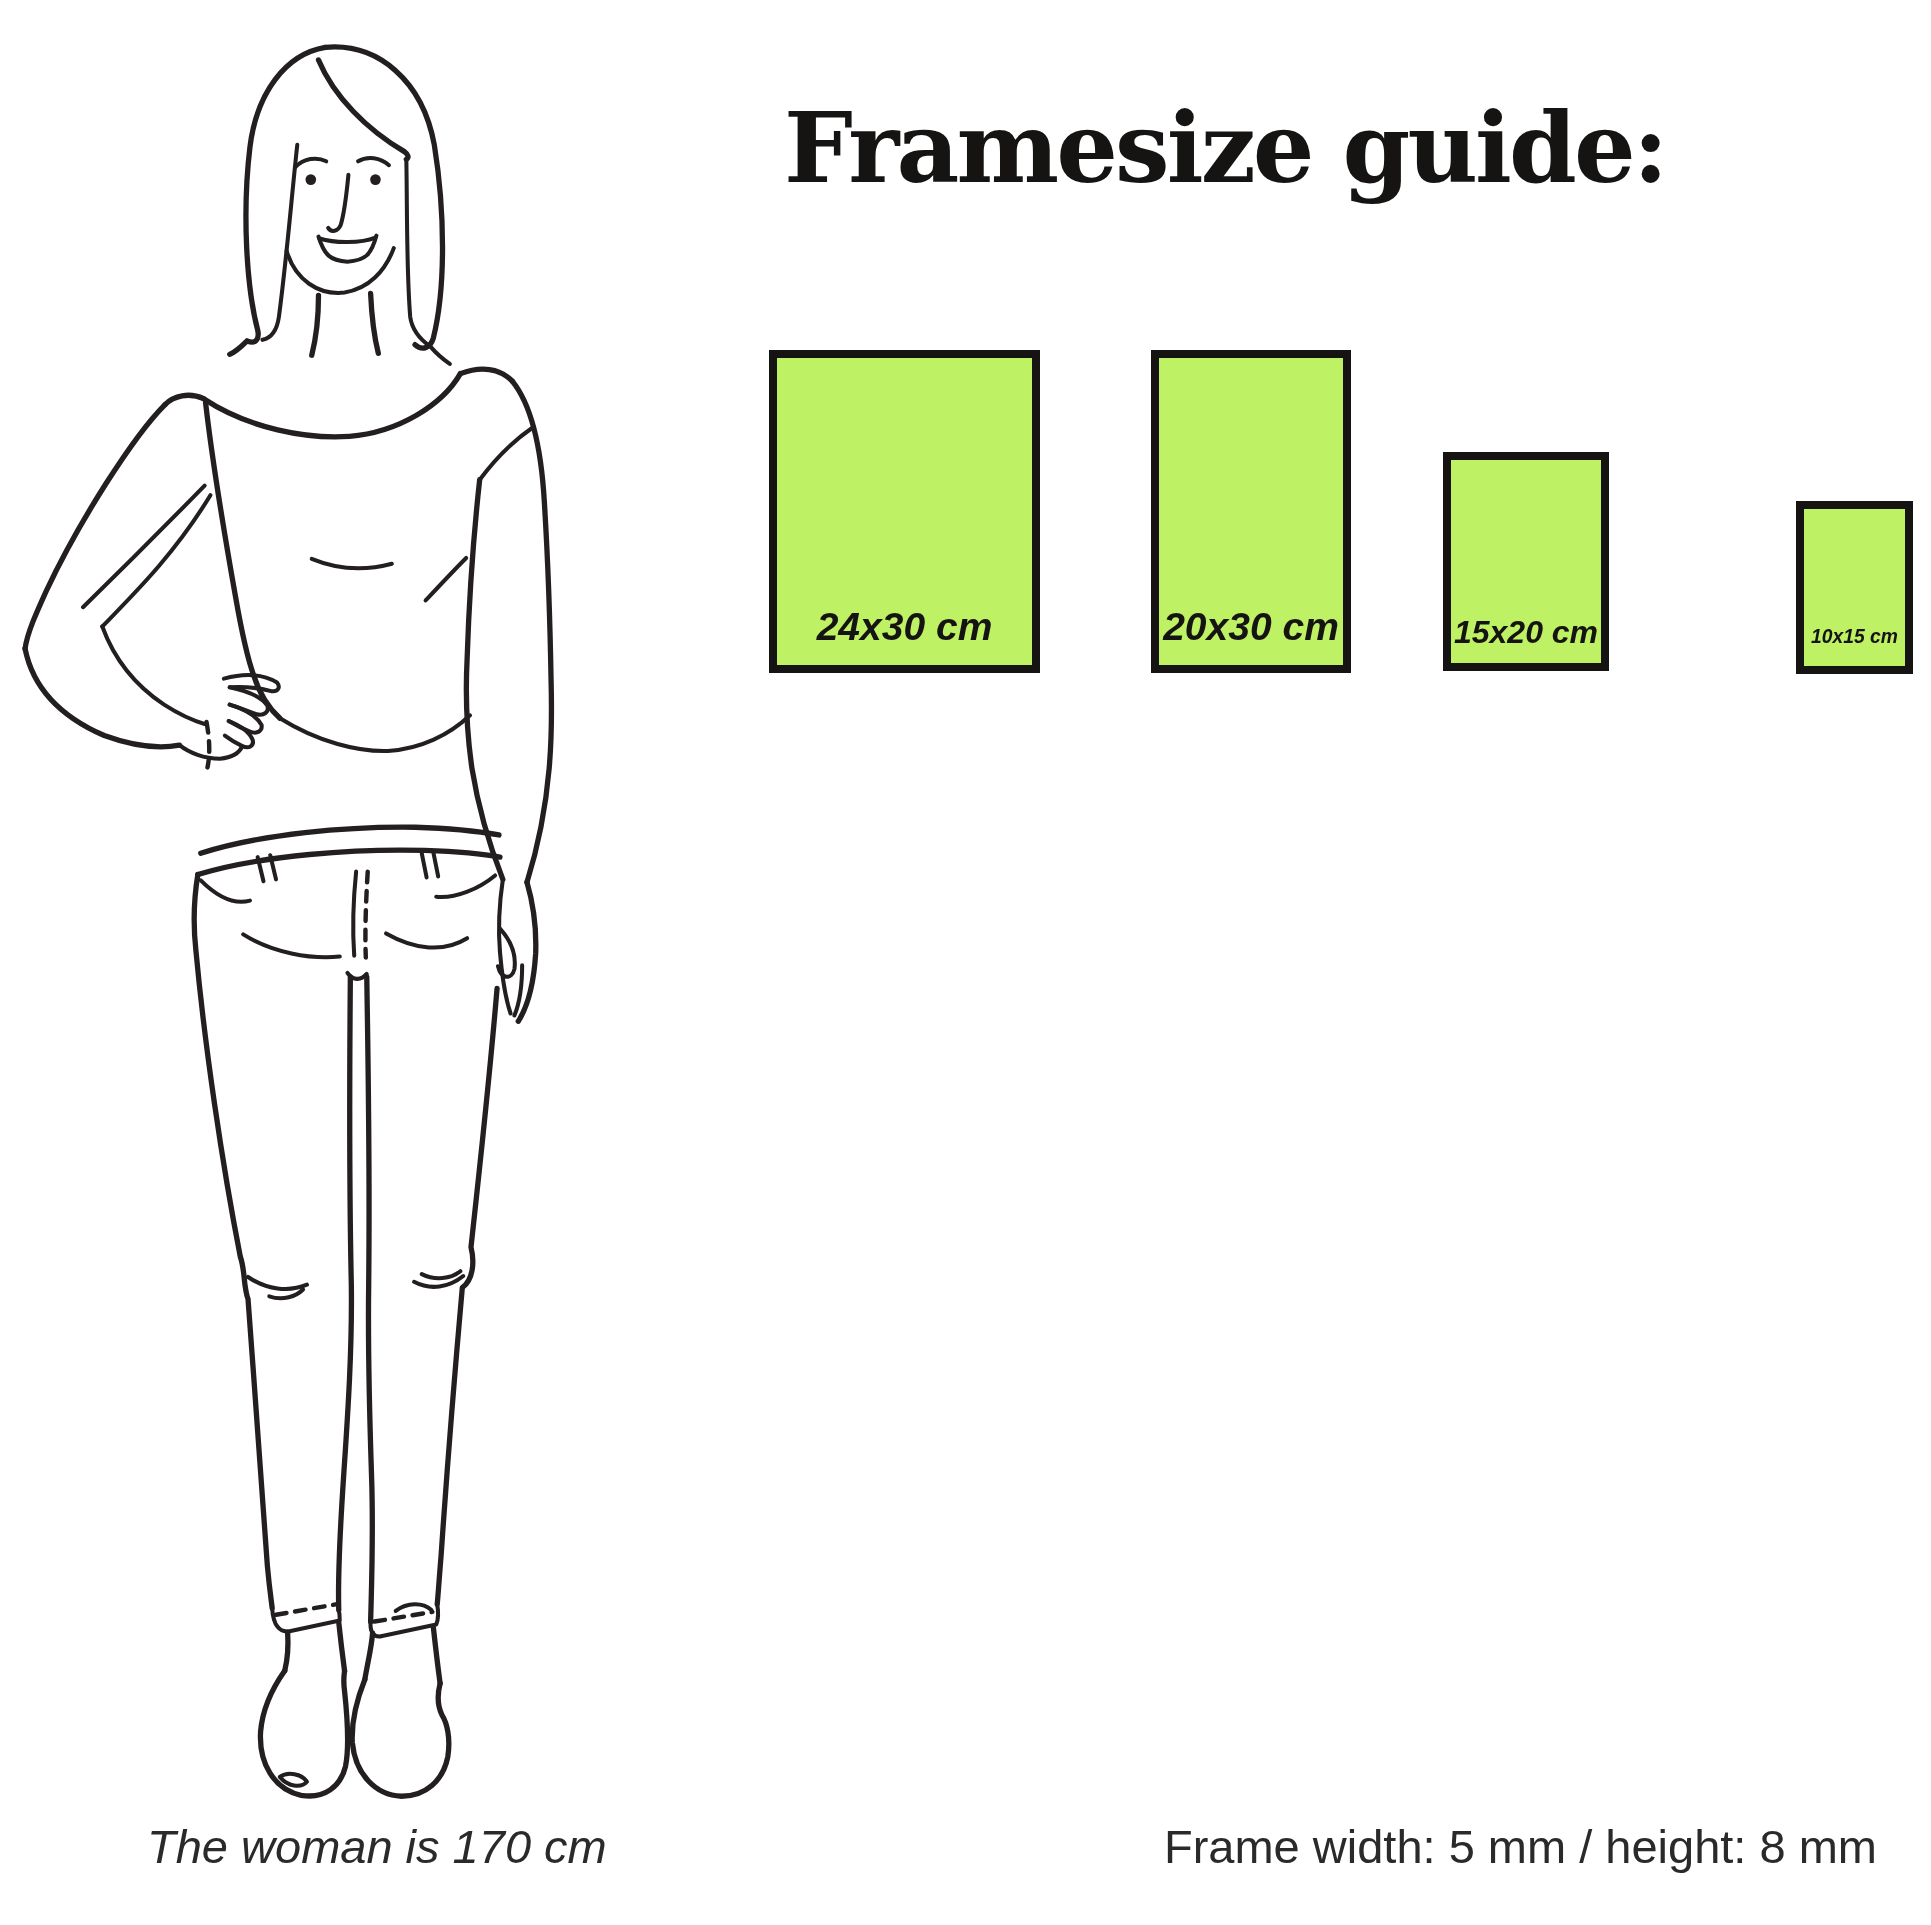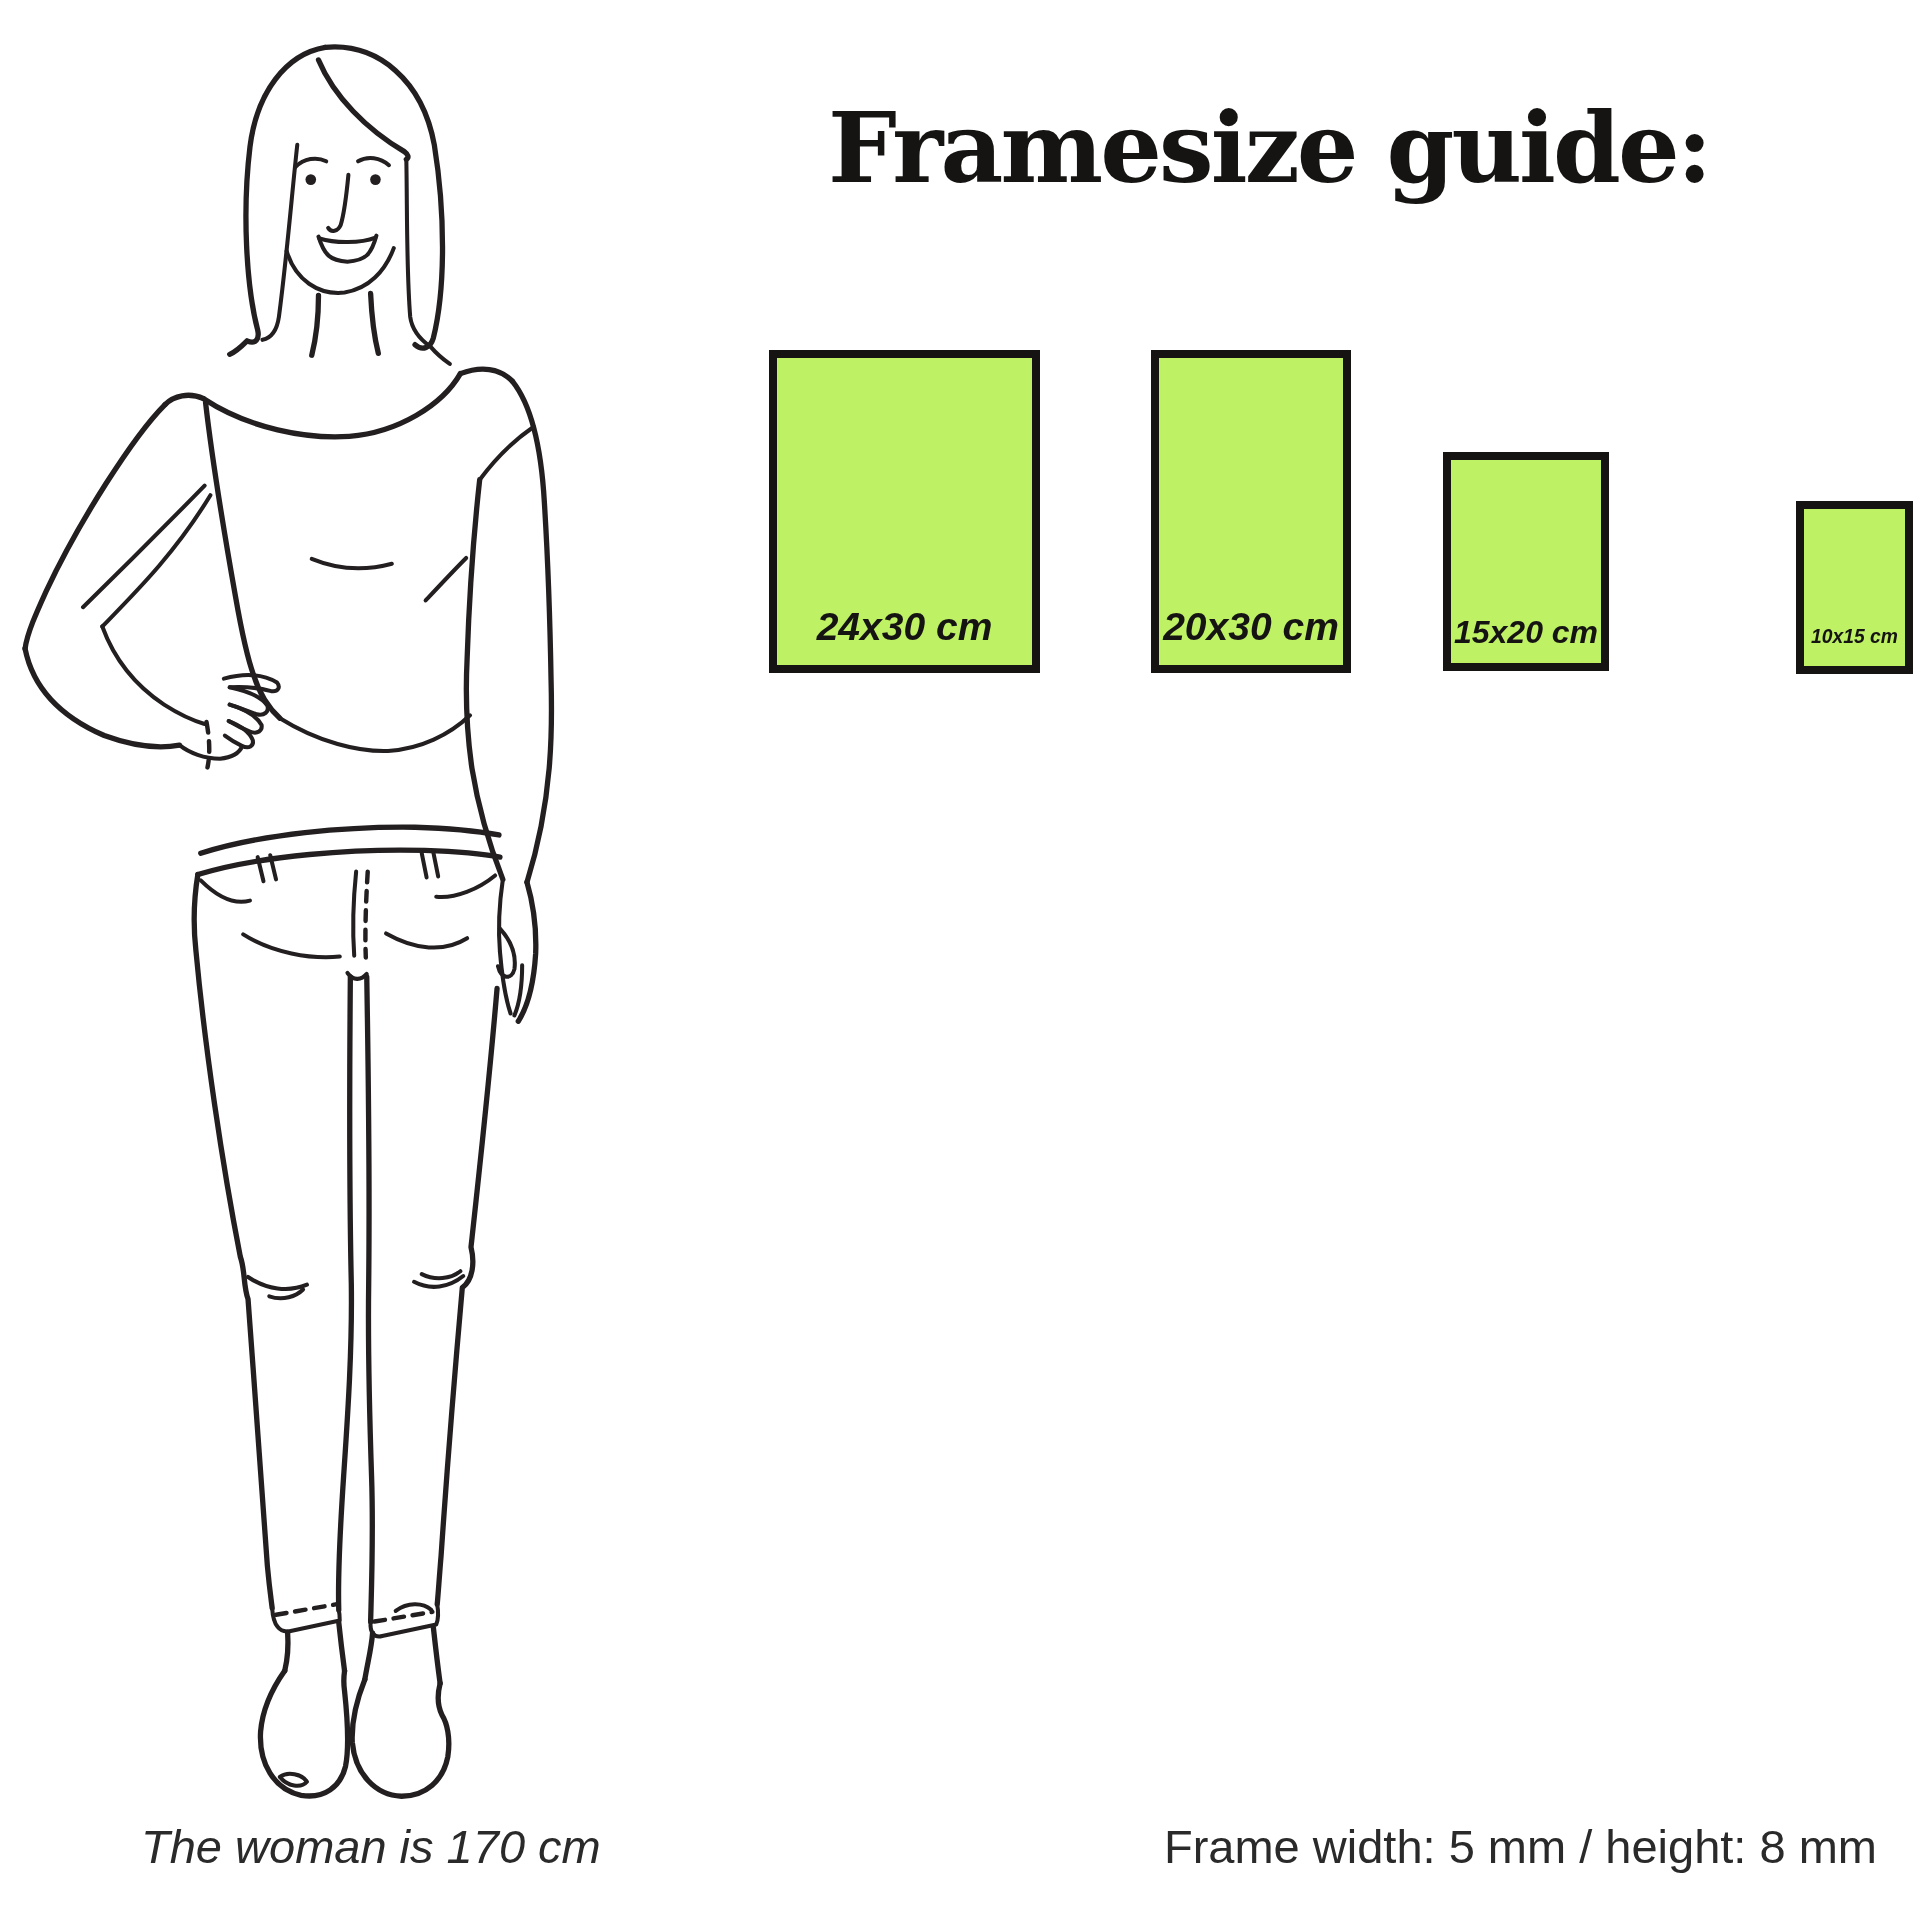--- a/index.html
+++ b/index.html
@@ -17,21 +17,20 @@
     position:absolute;
     left:784px;
     top:100px;
     font-family:"DejaVu Serif", serif;
     font-weight:900;
     font-size:97px;
     line-height:1;
     letter-spacing:-2.9px;
     color:#161413;
     white-space:nowrap;
-    margin-left:44px;
   }
   
   .frame{
     position:absolute;
     border:8.7px solid #161413;
     background:#bef264;
     box-sizing:border-box;
     font-style:italic;
   }
   .frame-1{ left:769px;  top:350px; width:271px; height:323px; }
@@ -54,21 +53,21 @@
   
   .caption{
     position:absolute;
     top:1823px;
     font-size:47px;
     font-weight:300;
     line-height:1;
     color:#2a2a2a;
     white-space:nowrap;
   }
-  .caption-left{ left:141px; font-style:italic; }
+  .caption-left{ left:147px; font-style:italic; }
   .caption-right{ right:54px;text-align:center; }
   
   .woman{
     position:absolute;
     left:0; top:0;
     width:637px; height:1834px;
   }
   .woman path{ fill:none; stroke:#231f20; stroke-linecap:round; stroke-linejoin:round; }
   .woman .w5{ stroke-width:5.5px; }
   .woman .w4{ stroke-width:4.2px; }

